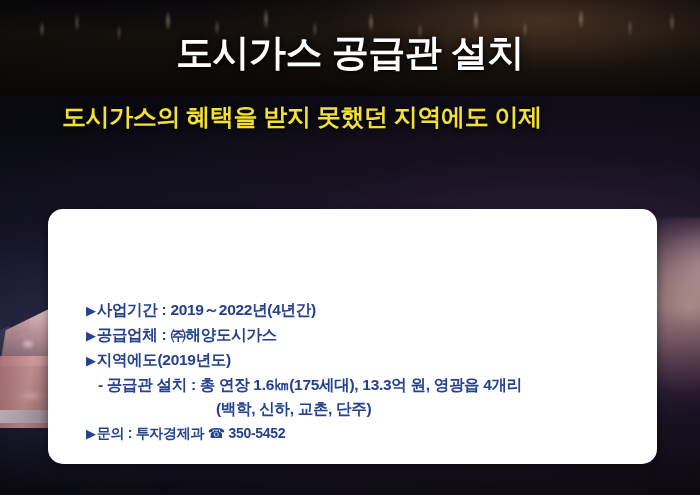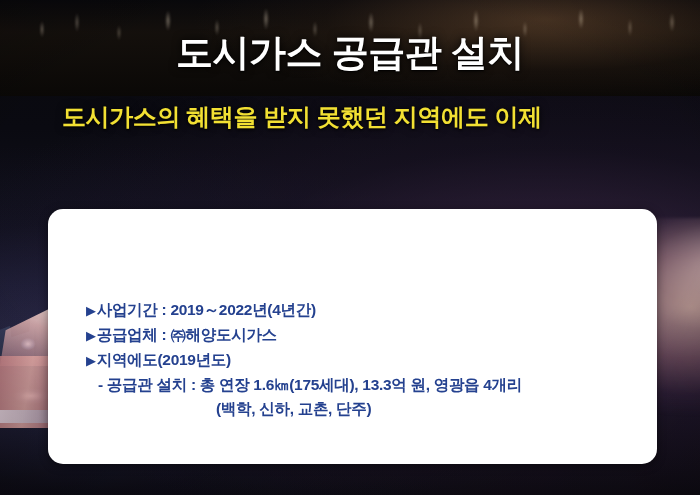--- a/index.html
+++ b/index.html
@@ -211,17 +211,20 @@
       </span>
 
       <span class="bullet-line">
         <span class="marker">▶</span><span>지역에도(2019년도)</span>
       </span>
 
       <span class="bullet-line indent-1">- 공급관 설치 : 총 연장 1.6㎞(175세대), 13.3억 원, 영광읍 4개리</span>
 
       <span class="bullet-line indent-2">(백학, 신하, 교촌, 단주)</span>
 
+      <span class="bullet-line">
+        <span class="marker">▶</span><span class="tel-glyph">문의 : 투자경제과 ☎ 350-5452</span>
+      </span>
 
     </div>
   </div>
 
 </div>
 
 </body></html>

